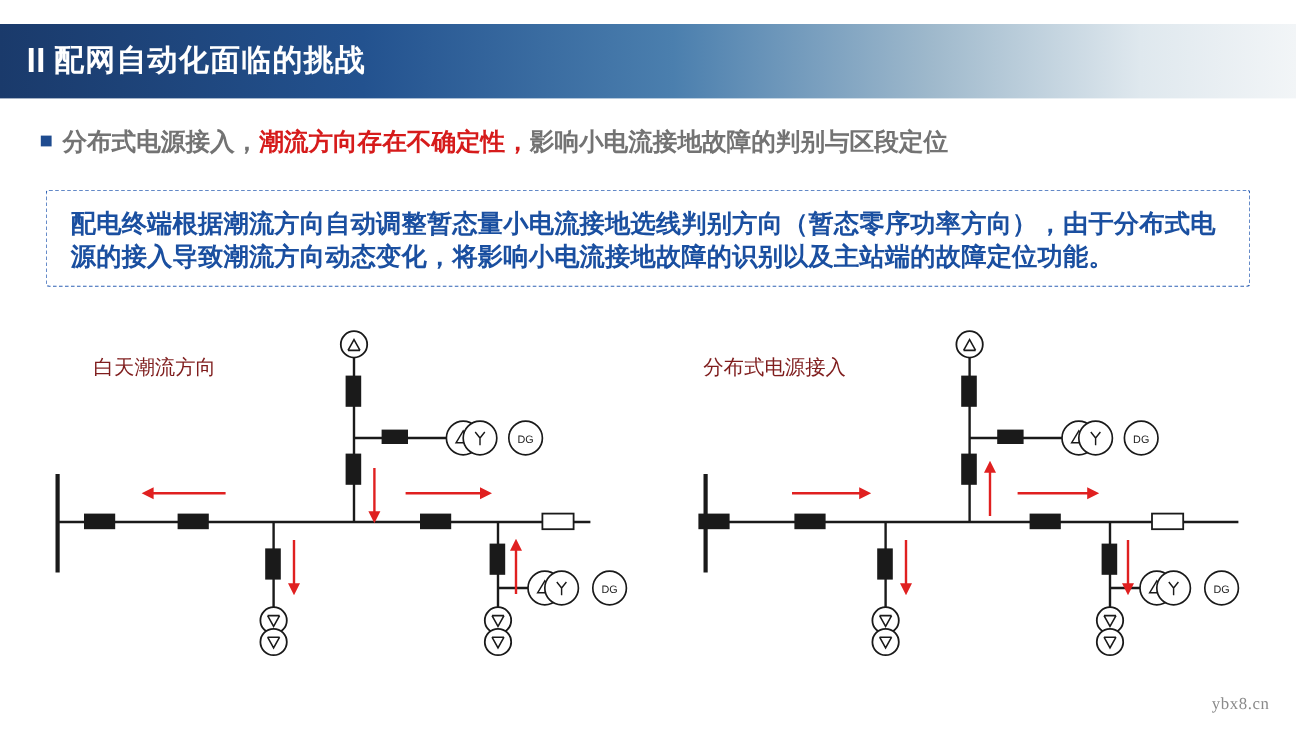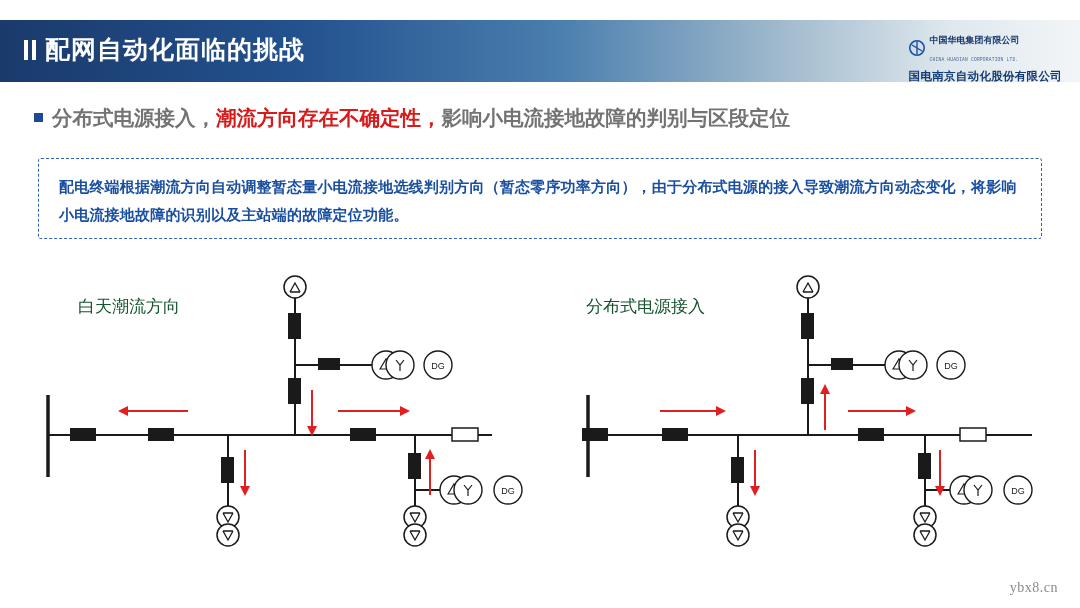--- a/index.html
+++ b/index.html
@@ -124,39 +124,39 @@
     border-radius: 3px;
     box-sizing: border-box;
     background: #ffffff;
   }
   .callout p {
     margin: 0;
     position: absolute;
     left: 20px;
     top: 14px;
     width: 965px;
-    font-size: 15px;
+    font-size: 21px;
     font-weight: bold;
     line-height: 28px;
     color: #1a4fa0;
     letter-spacing: .2px;
   }
 
   
   .diagram {
     position: absolute;
     left: 0;
     top: 245px;
     width: 1080px;
     height: 363px;
   }
   .panel-label {
     position: absolute;
     font-size: 17px;
-    color: #14532d;
+    color: #7f1d1d;
     font-family: Liberation Sans, sans-serif;
     white-space: nowrap;
   }
   .wm {
     position: absolute;
     right: 22px;
     bottom: 12px;
     font-size: 14px;
     color: #8a8a8a;
     letter-spacing: .5px;
@@ -167,38 +167,20 @@
 </head>
 <body>
 
 <div class="slide">
 
   <div class="header">
     <div class="header-title">
       <span class="header-bar-mark"></span><span class="header-bar-mark second"></span><span>配网自动化面临的挑战</span>
     </div>
 
-    <div class="logo-wrap">
-      <div class="logo-row1">
-        <span class="logo-mark">
-          <svg width="16" height="16" viewBox="0 0 16 16">
-            <circle cx="8" cy="8" r="7.2" fill="none" stroke="#1b4fa0" stroke-width="1.6"></circle>
-            <path d="M8 1.6 L8 14.4 M3 5 L13 11" stroke="#1b4fa0" stroke-width="1.4"></path>
-          </svg>
-        </span>
-        <span>
-          <span class="logo-cn1">中国华电集团有限公司</span><br>
-          <span class="logo-en1">CHINA HUADIAN CORPORATION LTD.</span>
-        </span>
-      </div>
-      <div class="logo-row2">
-        <div class="logo-cn2">国电南京自动化股份有限公司</div>
-
-      </div>
-    </div>
   </div>
 
   <div class="headline">
     <span class="sq"></span><span class="t-blue">分布式电源接入，</span><span class="t-red">潮流方向存在不确定性，</span><span class="t-blue">影响小电流接地故障的判别与区段定位</span>
   </div>
 
   <div class="callout">
     <p>配电终端根据潮流方向自动调整暂态量小电流接地选线判别方向（暂态零序功率方向），由于分布式电源的接入导致潮流方向动态变化，将影响小电流接地故障的识别以及主站端的故障定位功能。</p>
   </div>
 

